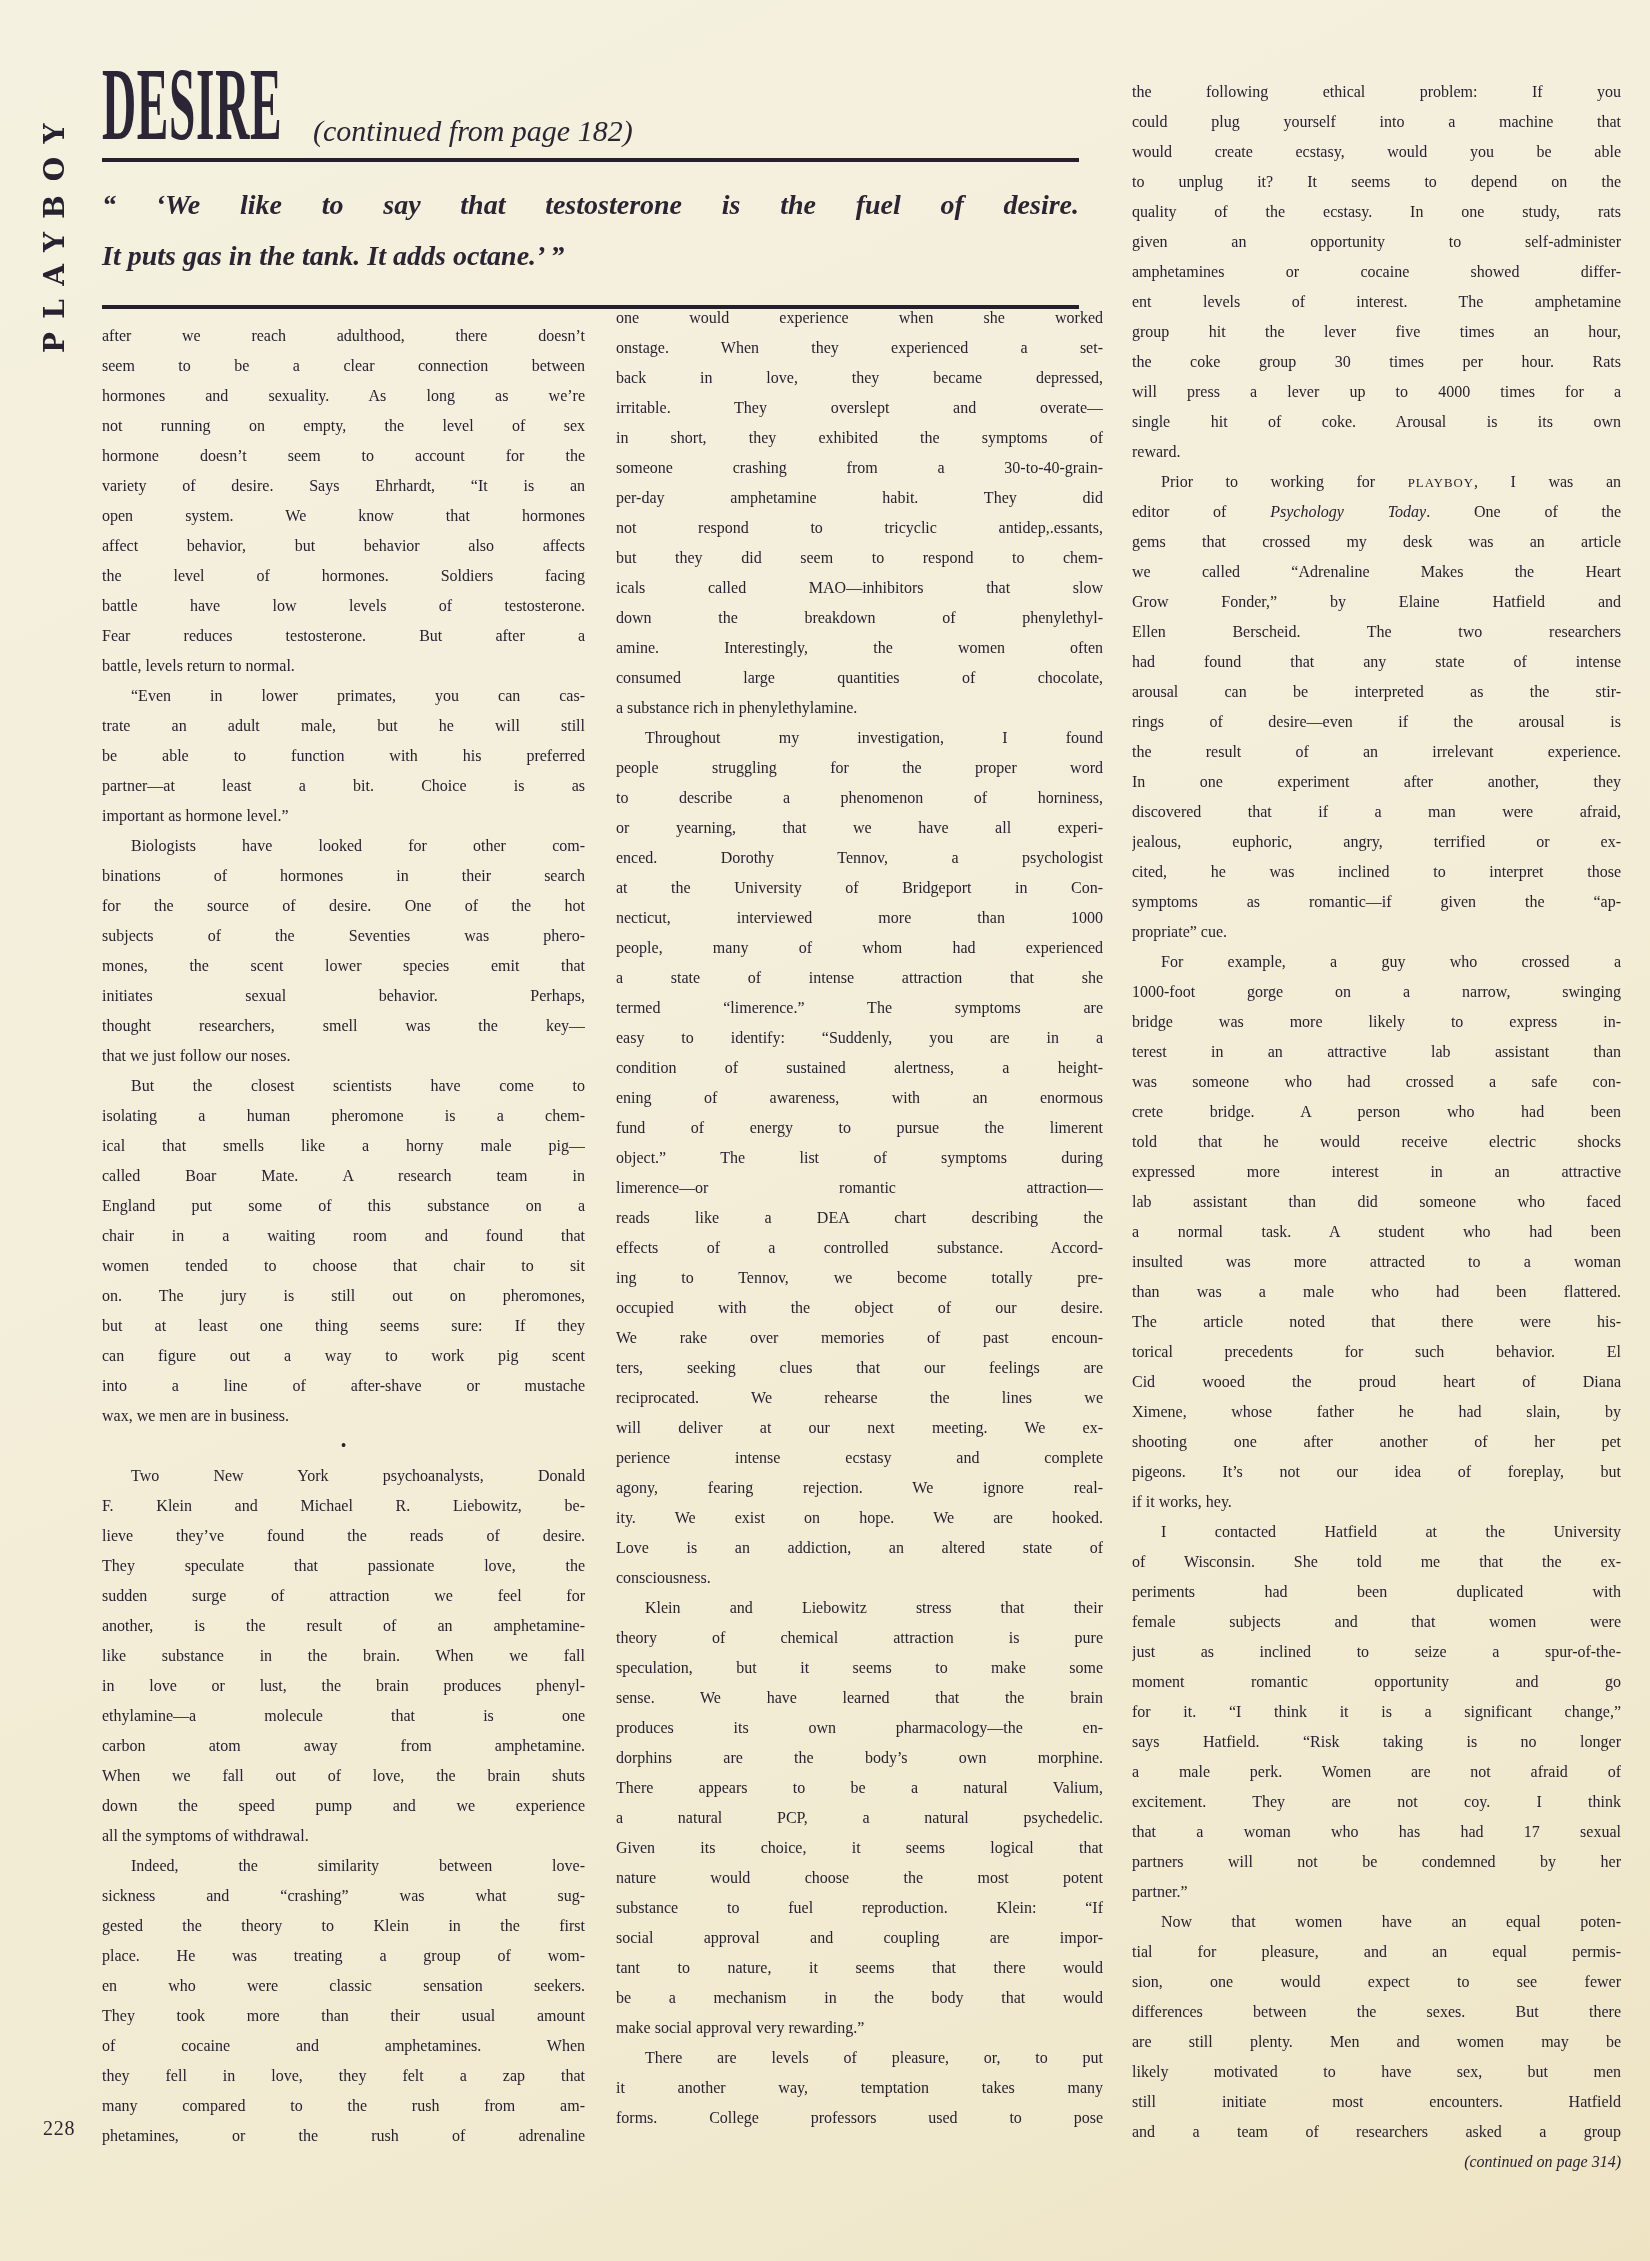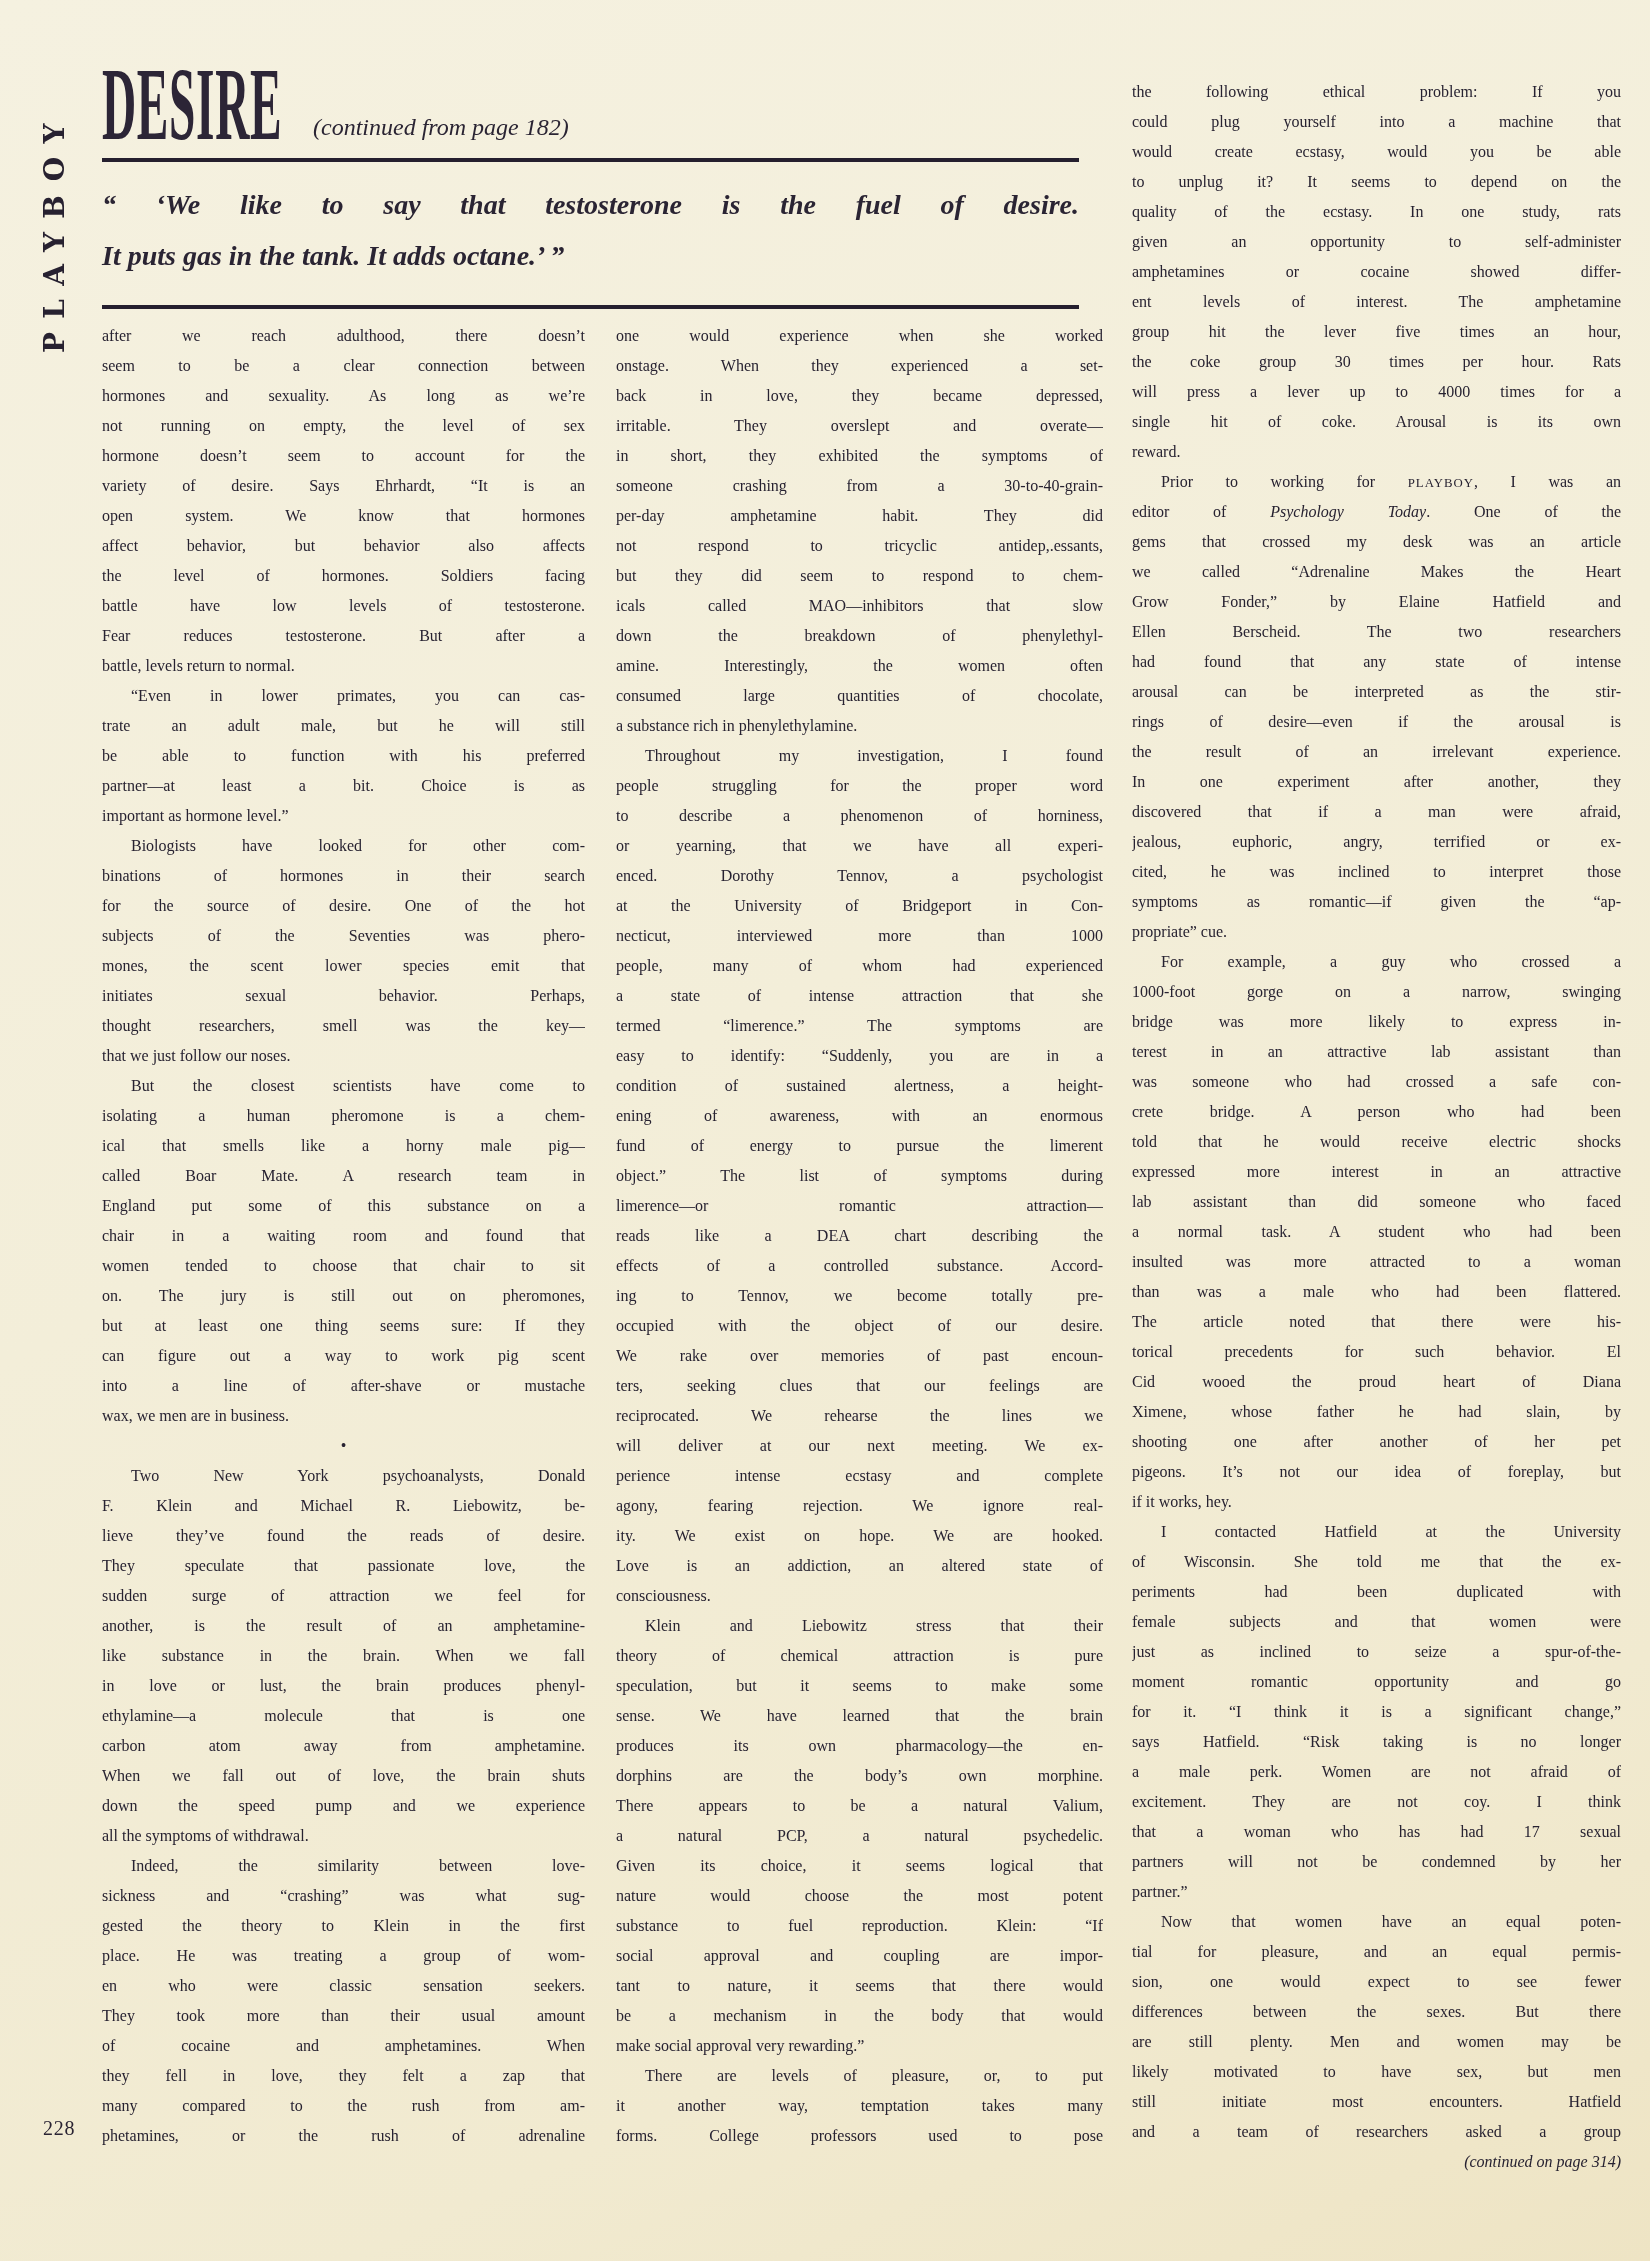--- a/index.html
+++ b/index.html
@@ -23,34 +23,34 @@
   }
   .title{
     position:absolute;left:102px;top:53px;
     font-size:103px;font-weight:700;line-height:1;
     letter-spacing:1.4px;color:#2c2536;
     transform:scaleX(0.46);transform-origin:left top;
     white-space:nowrap;
   }
   .contfrom{
     position:absolute;left:313px;top:114px;
-    font-style:italic;font-size:24px;color:#2a2433;white-space:nowrap;
+    font-style:italic;font-size:30px;color:#2a2433;white-space:nowrap;
   }
   .rule{position:absolute;left:102px;width:977px;height:3.5px;background:#251f2e;}
   .rule1{top:158px;}
   .rule2{top:305px;}
   .quote{
     position:absolute;left:102px;top:179px;width:977px;
     font-style:italic;font-weight:700;font-size:28px;line-height:51px;color:#2a2433;
   }
   .qline{text-align:justify;text-align-last:justify;}
   .qline.second{text-align-last:left;}
   .col{position:absolute;font-size:16px;color:#272231;}
   .col1{left:102px;top:321px;width:483px;}
-  .col2{left:616px;top:321px;width:487px;}
+  .col2{left:616px;top:303px;width:487px;}
   .col3{left:1132px;top:77px;width:489px;}
   .line{
     height:30px;line-height:30px;
     text-align:justify;text-align-last:justify;
     overflow:hidden;white-space:nowrap;
   }
   .line.end{text-align-last:left;}
   .line.ctr{text-align-last:center;}
   .line.rgt{text-align-last:right;}
   .line.ind{text-indent:29px;}

